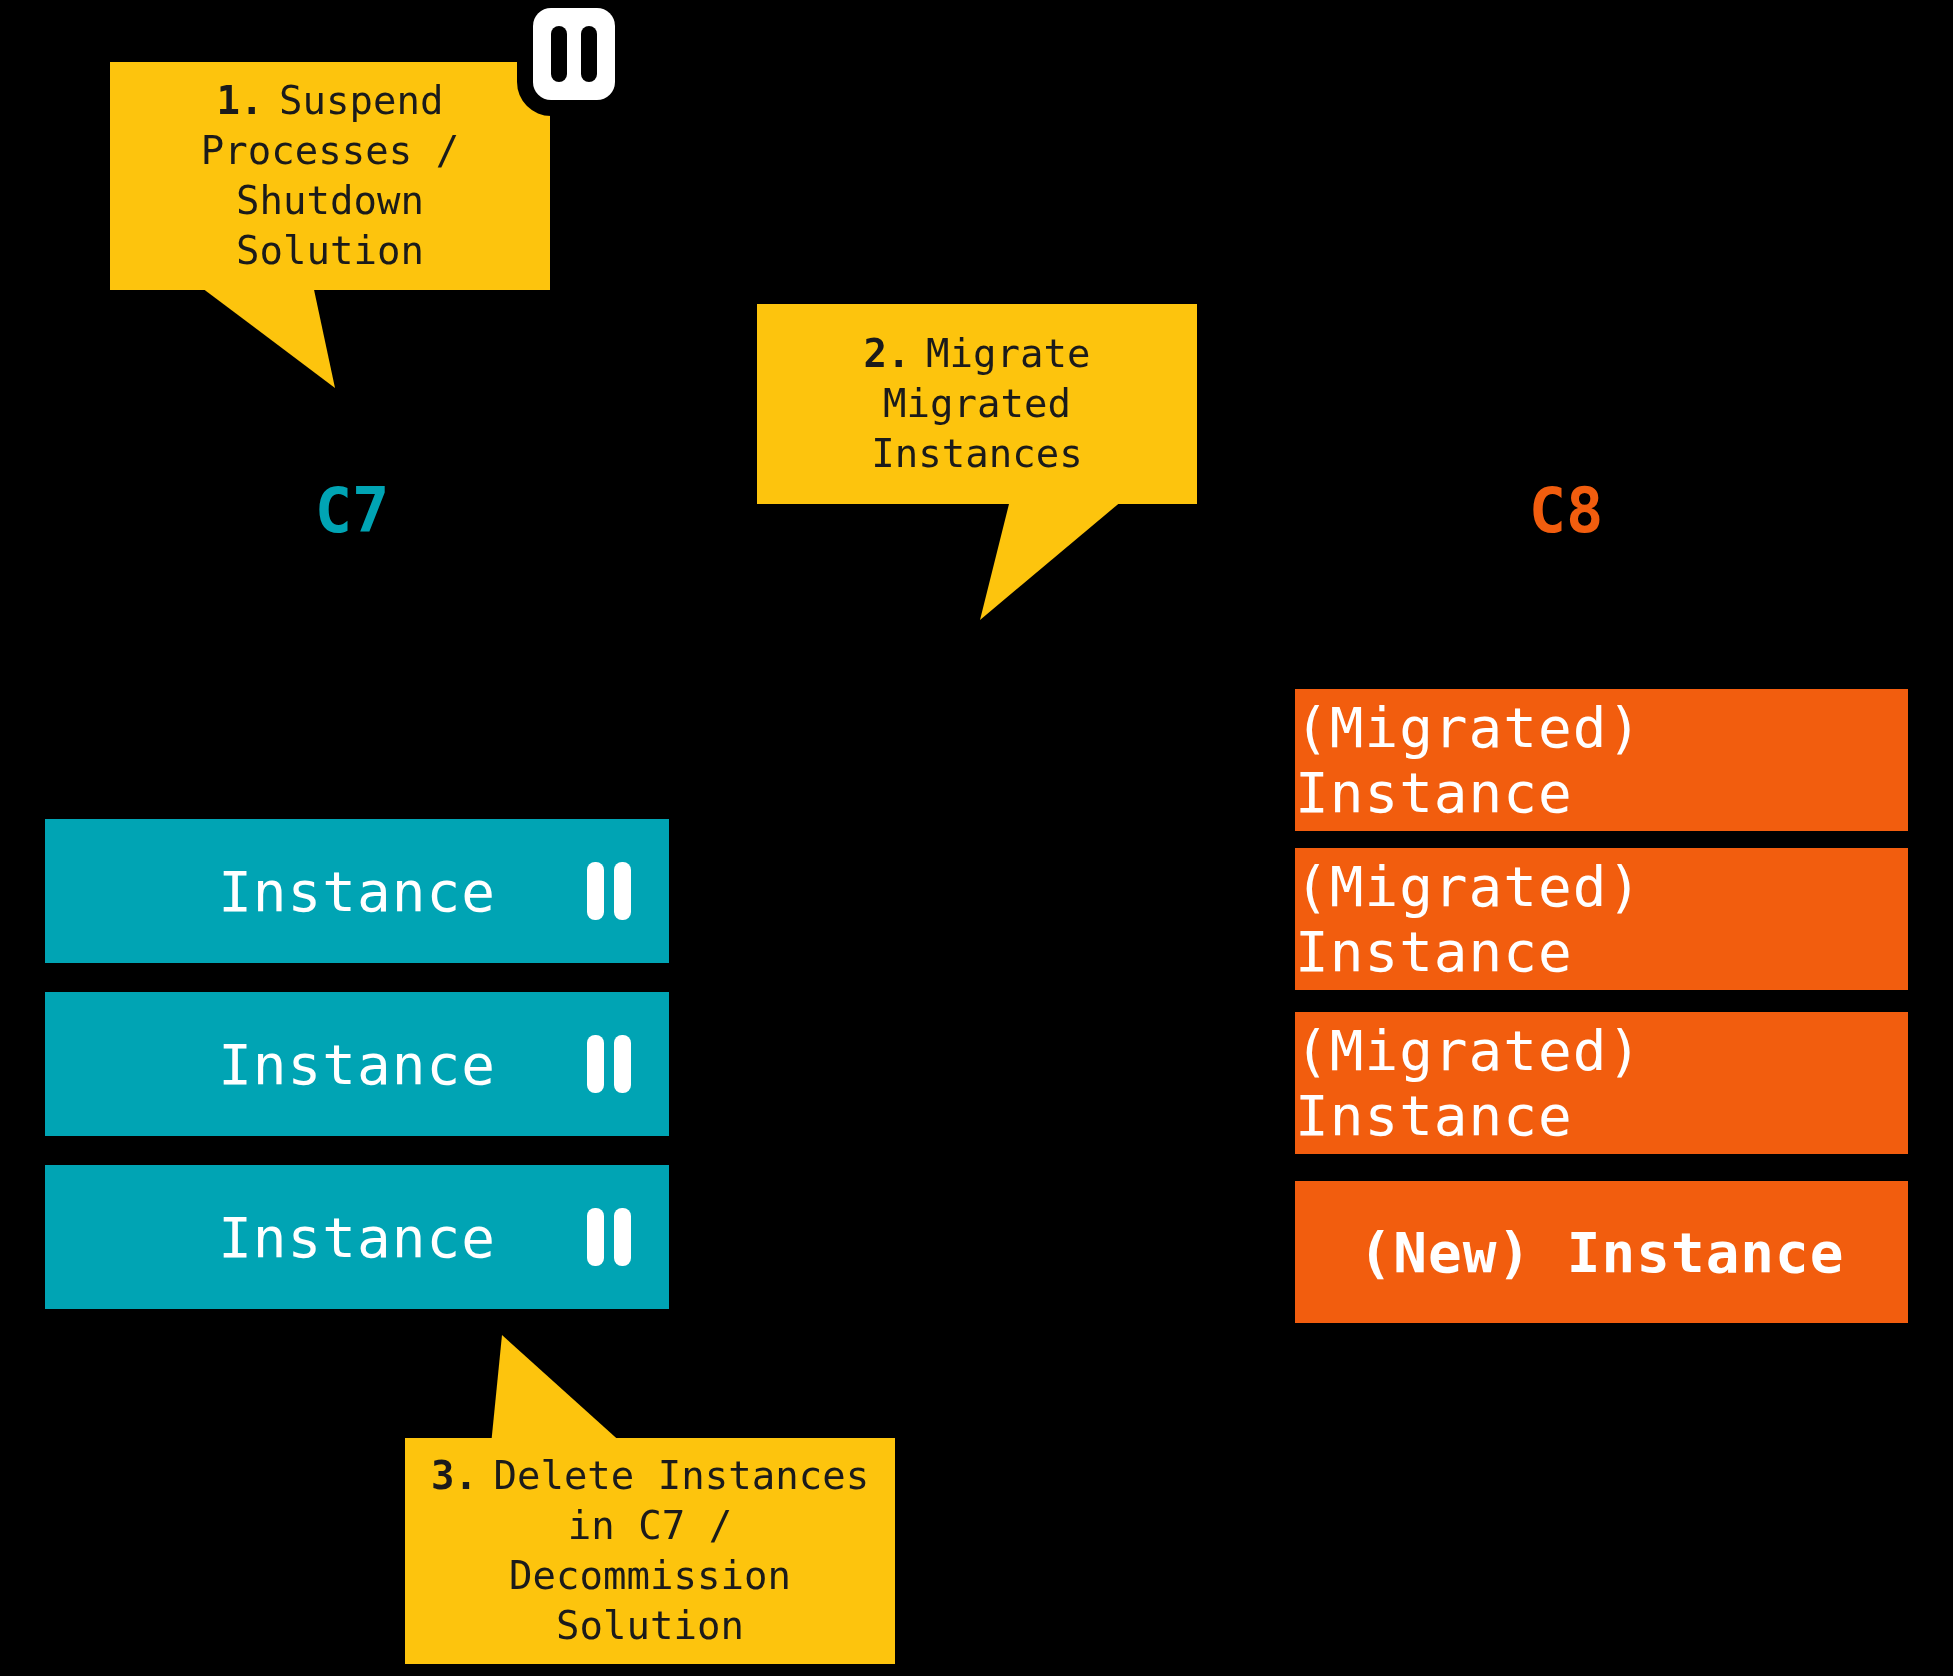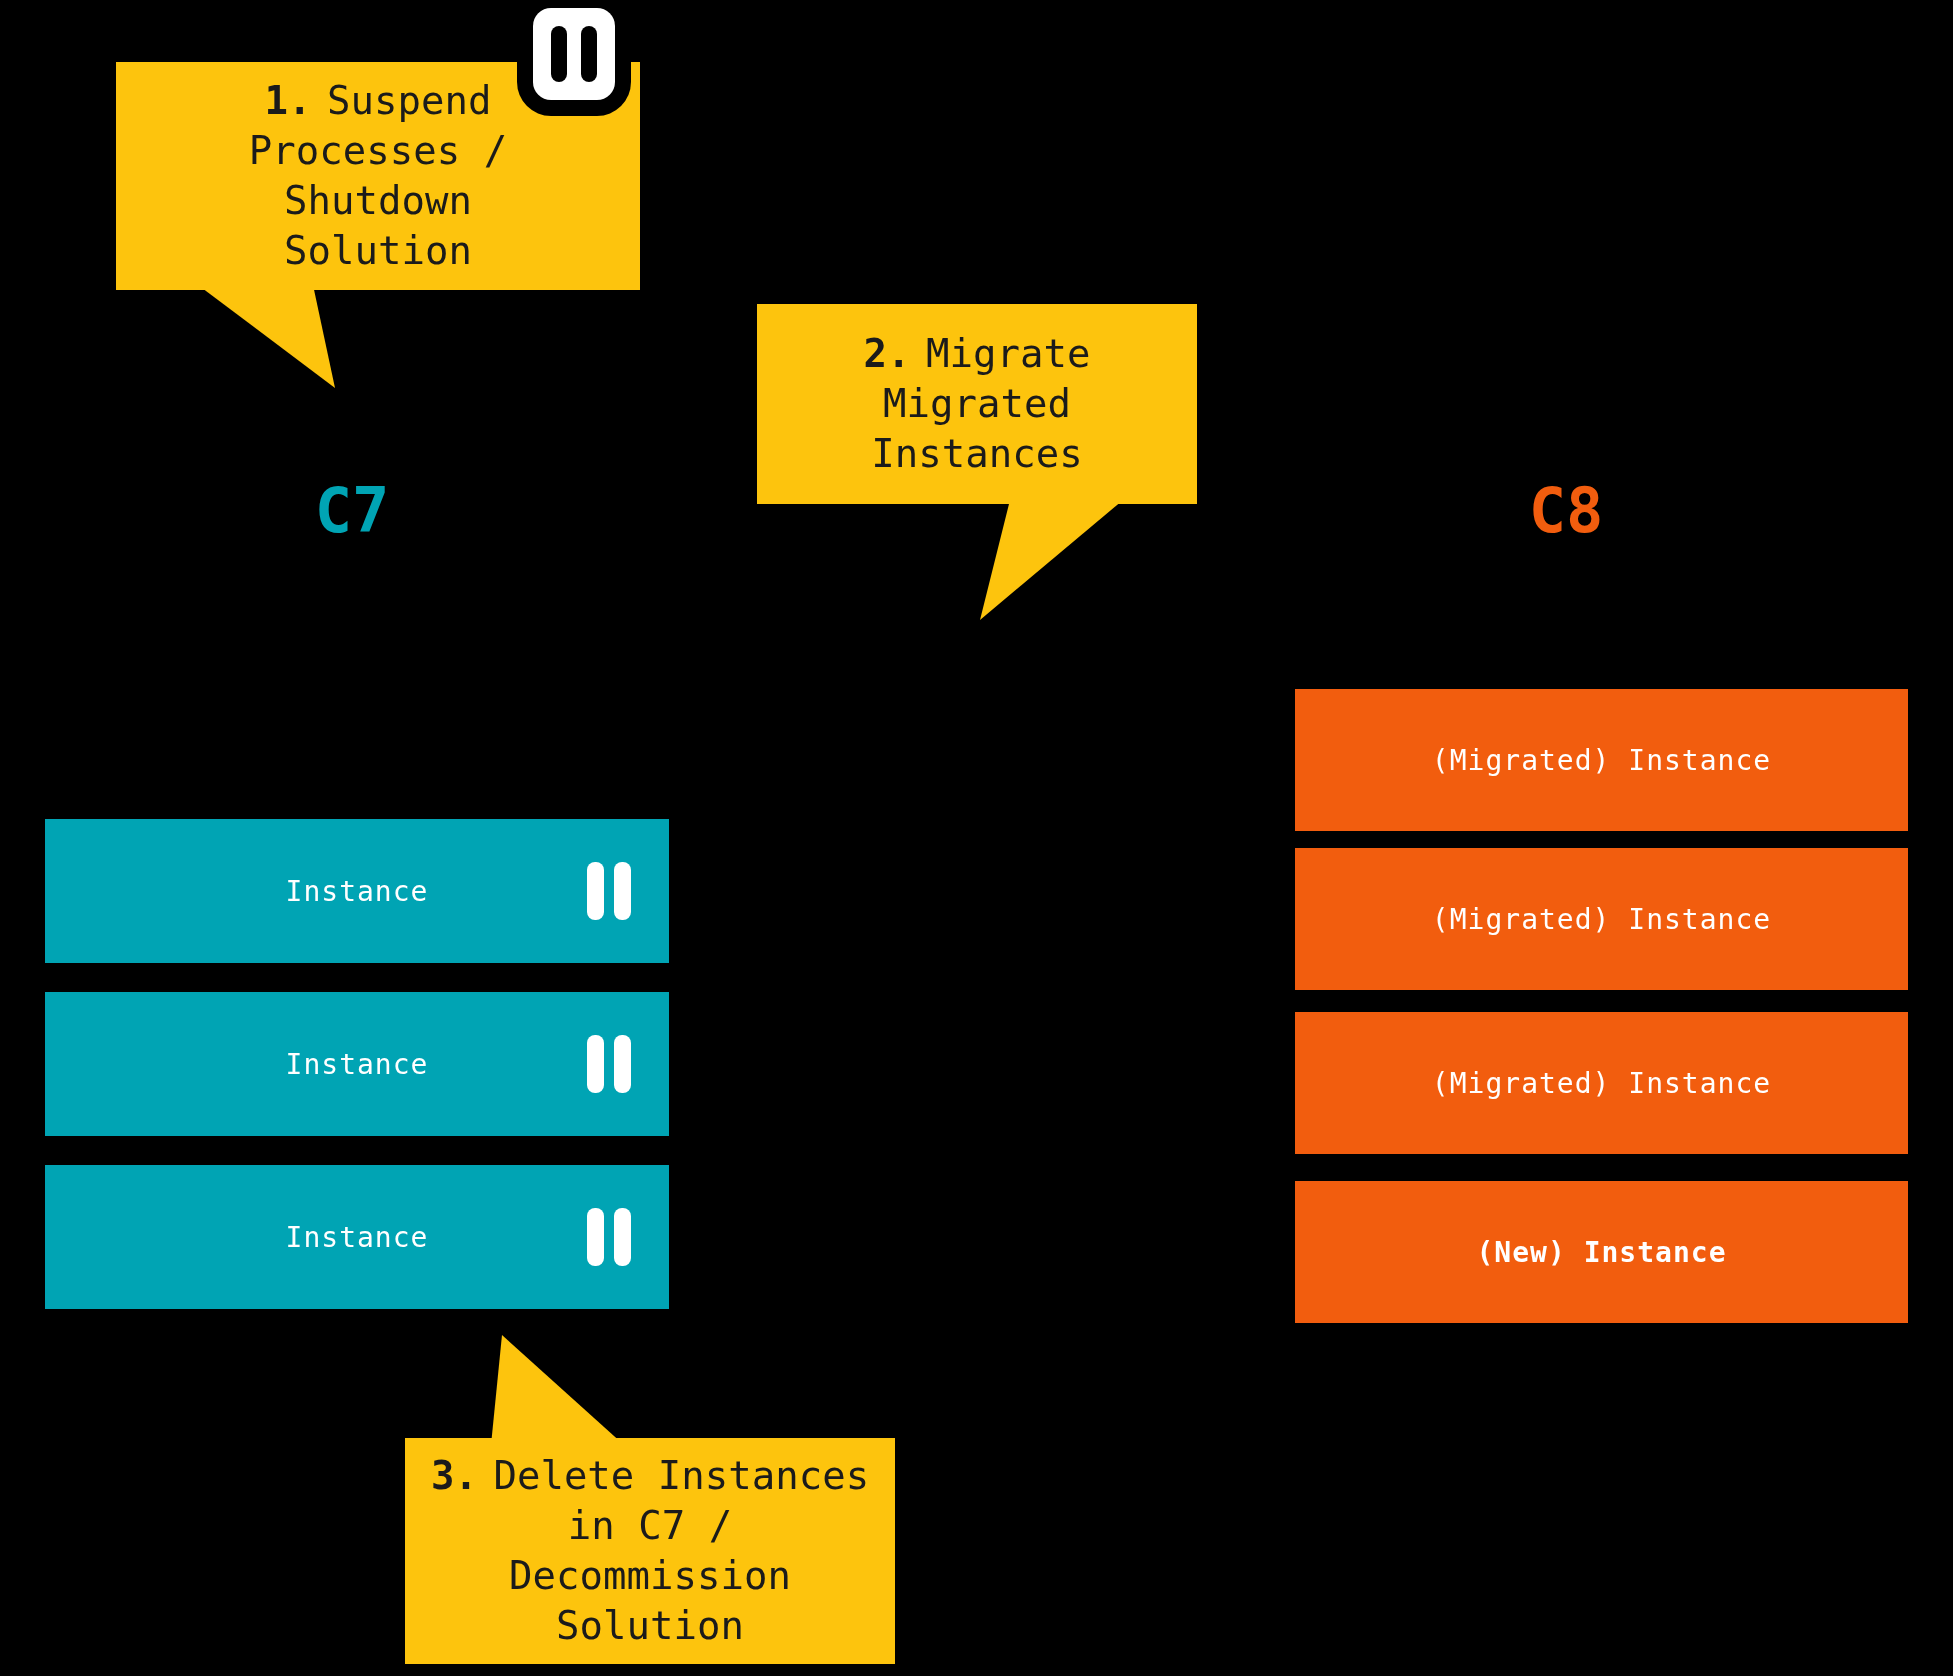--- a/index.html
+++ b/index.html
@@ -11,21 +11,21 @@
     position:relative; width:1953px; height:1676px; background:var(--bg);
     overflow:hidden; font-family:"DejaVu Sans Mono","Liberation Mono",monospace;
   }
   
   .callout{
     position:absolute; background:var(--yellow); color:var(--ink);
     display:flex; flex-direction:column; align-items:center; justify-content:center;
     font-size:39px; line-height:50px; text-align:center; z-index:2;
   }
   .callout .num{font-weight:bold; margin-right:0.4em;}
-  #callout-1{left:116px; top:62px;  width:524px; height:228px;}
+  #callout-1{left:110px; top:62px;  width:440px; height:228px;}
   #callout-2{left:757px; top:304px; width:440px; height:200px;}
   #callout-3{left:405px; top:1438px;width:490px; height:226px;}
   
   #tails{position:absolute; left:0; top:0; width:1953px; height:1676px; z-index:1;}
   #tails polygon{fill:var(--yellow);}
   
   #suspend-icon{
     position:absolute; left:533px; top:8px; width:82px; height:92px;
     background:var(--white); border-radius:18px;
     box-shadow:0 0 0 16px var(--bg);
@@ -35,21 +35,21 @@
   
   .col-label{
     position:absolute; width:200px; text-align:center;
     font-size:62px; line-height:70px; font-weight:bold;
   }
   #c7-label{left:252px; top:476px; color:var(--teal);}
   #c8-label{left:1466px;top:476px; color:var(--orange);}
   
   .inst{
     position:absolute; display:flex; align-items:center; justify-content:center;
-    color:var(--white); font-size:28px; letter-spacing:1px;
+    color:var(--white); font-size:56px; letter-spacing:1px;
   }
   .inst.c7{left:45px;  width:624px; height:144px; background:var(--teal);}
   .inst.c8{left:1295px;width:613px; height:142px; background:var(--orange);}
   #c7-inst-1{top:819px;}  #c7-inst-2{top:992px;}  #c7-inst-3{top:1165px;}
   #c8-inst-1{top:689px;}  #c8-inst-2{top:848px;}  #c8-inst-3{top:1012px;} #c8-inst-4{top:1181px;font-weight:bold;}
   .inst-pause{
     position:absolute; right:38px; top:50%; transform:translateY(-50%);
     display:flex; gap:10px;
   }
   .inst-pause .bar{width:17px; height:58px; background:var(--white); border-radius:8px;}

